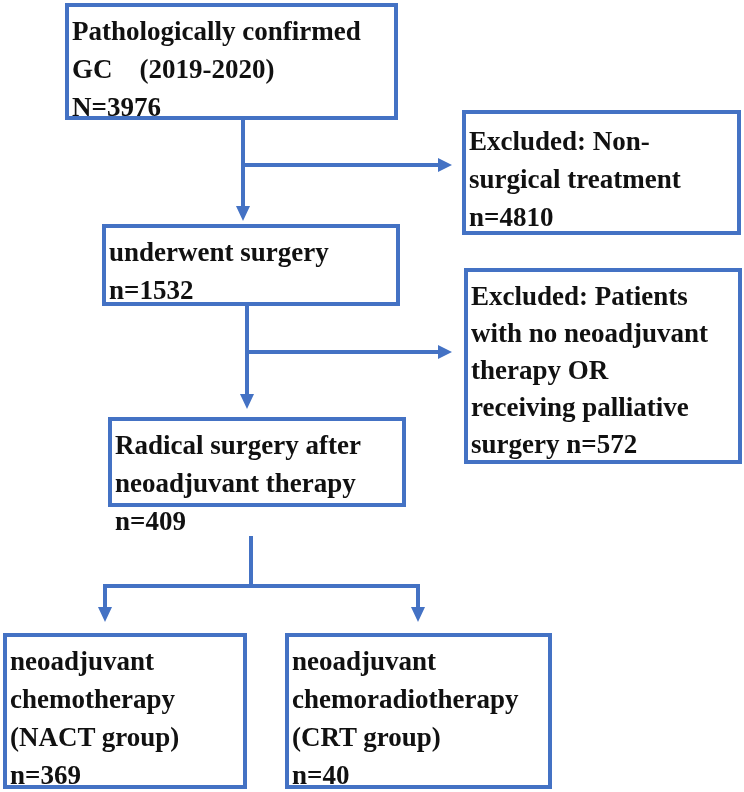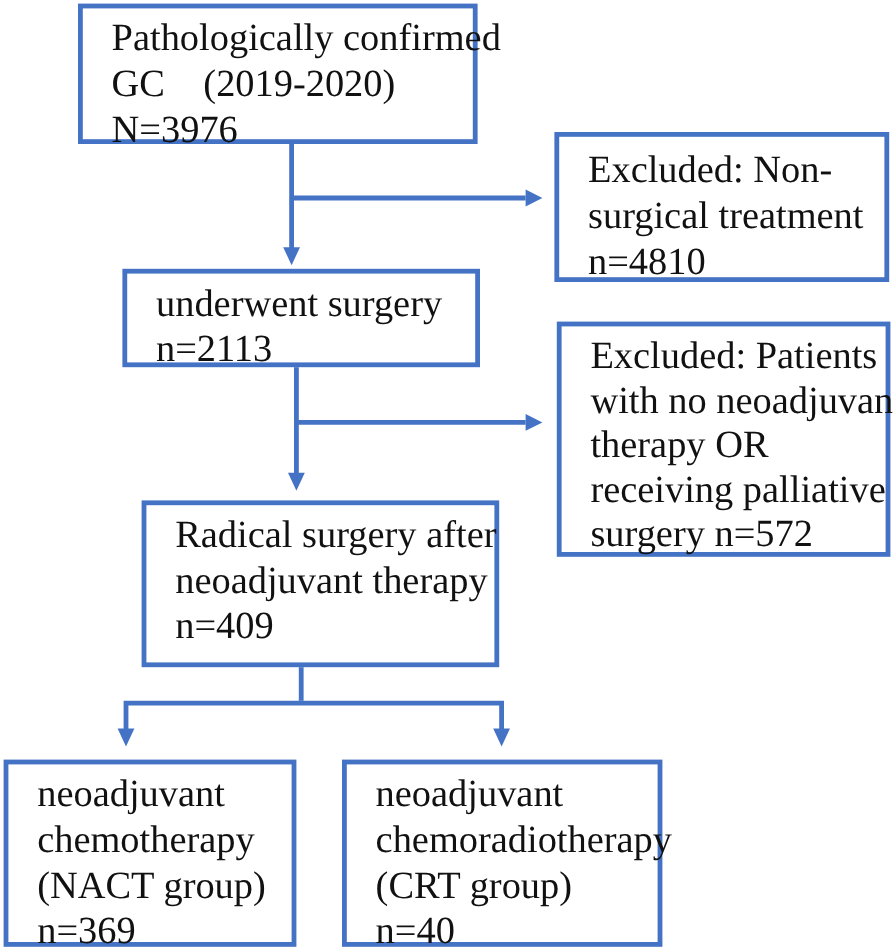--- a/index.html
+++ b/index.html
@@ -11,24 +11,25 @@
     background: var(--bg);
     overflow: hidden;
     font-family: "Liberation Serif", serif;
   }
   .node {
     position: absolute;
     box-sizing: border-box;
     border: 4px solid var(--accent);
     background: var(--bg);
     color: var(--ink);
-    font-size: 32px;
+    font-size: 27px;
     line-height: 38px;
     white-space: pre;
-    padding: 5px 6px 0 24px;
+    padding: 5px 6px 0 3px;
+    font-weight: bold;
   }
   .arrows {
     position: absolute;
     left: 0; top: 0;
     width: 744px; height: 792px;
   }
   .arrows path { stroke: var(--accent); stroke-width: 4; fill: none; }
   .arrows polygon { fill: var(--accent); stroke: none; }
 </style>
 </head>
@@ -56,29 +57,29 @@
 
   <div class="node" style="left:65px; top:3px; width:333px; height:117px;">Pathologically confirmed
 GC    (2019-2020)
 N=3976</div>
 
   <div class="node" style="left:462px; top:110px; width:279px; height:125px; padding-top:8px;">Excluded: Non-
 surgical treatment
 n=4810</div>
 
   <div class="node" style="left:102px; top:224px; width:298px; height:82px;">underwent surgery
-n=2113</div>
+n=1532</div>
 
   <div class="node" style="left:464px; top:268px; width:278px; height:196px; padding-top:6px; line-height:37px;">Excluded: Patients
 with no neoadjuvant
 therapy OR
 receiving palliative
 surgery n=572</div>
 
-  <div class="node" style="left:118px; top:417px; width:298px; height:139px;">Radical surgery after
+  <div class="node" style="left:108px; top:417px; width:298px; height:90px;">Radical surgery after
 neoadjuvant therapy
 n=409</div>
 
   <div class="node" style="left:3px; top:633px; width:244px; height:156px;">neoadjuvant
 chemotherapy
 (NACT group)
 n=369</div>
 
   <div class="node" style="left:285px; top:633px; width:267px; height:156px;">neoadjuvant
 chemoradiotherapy

